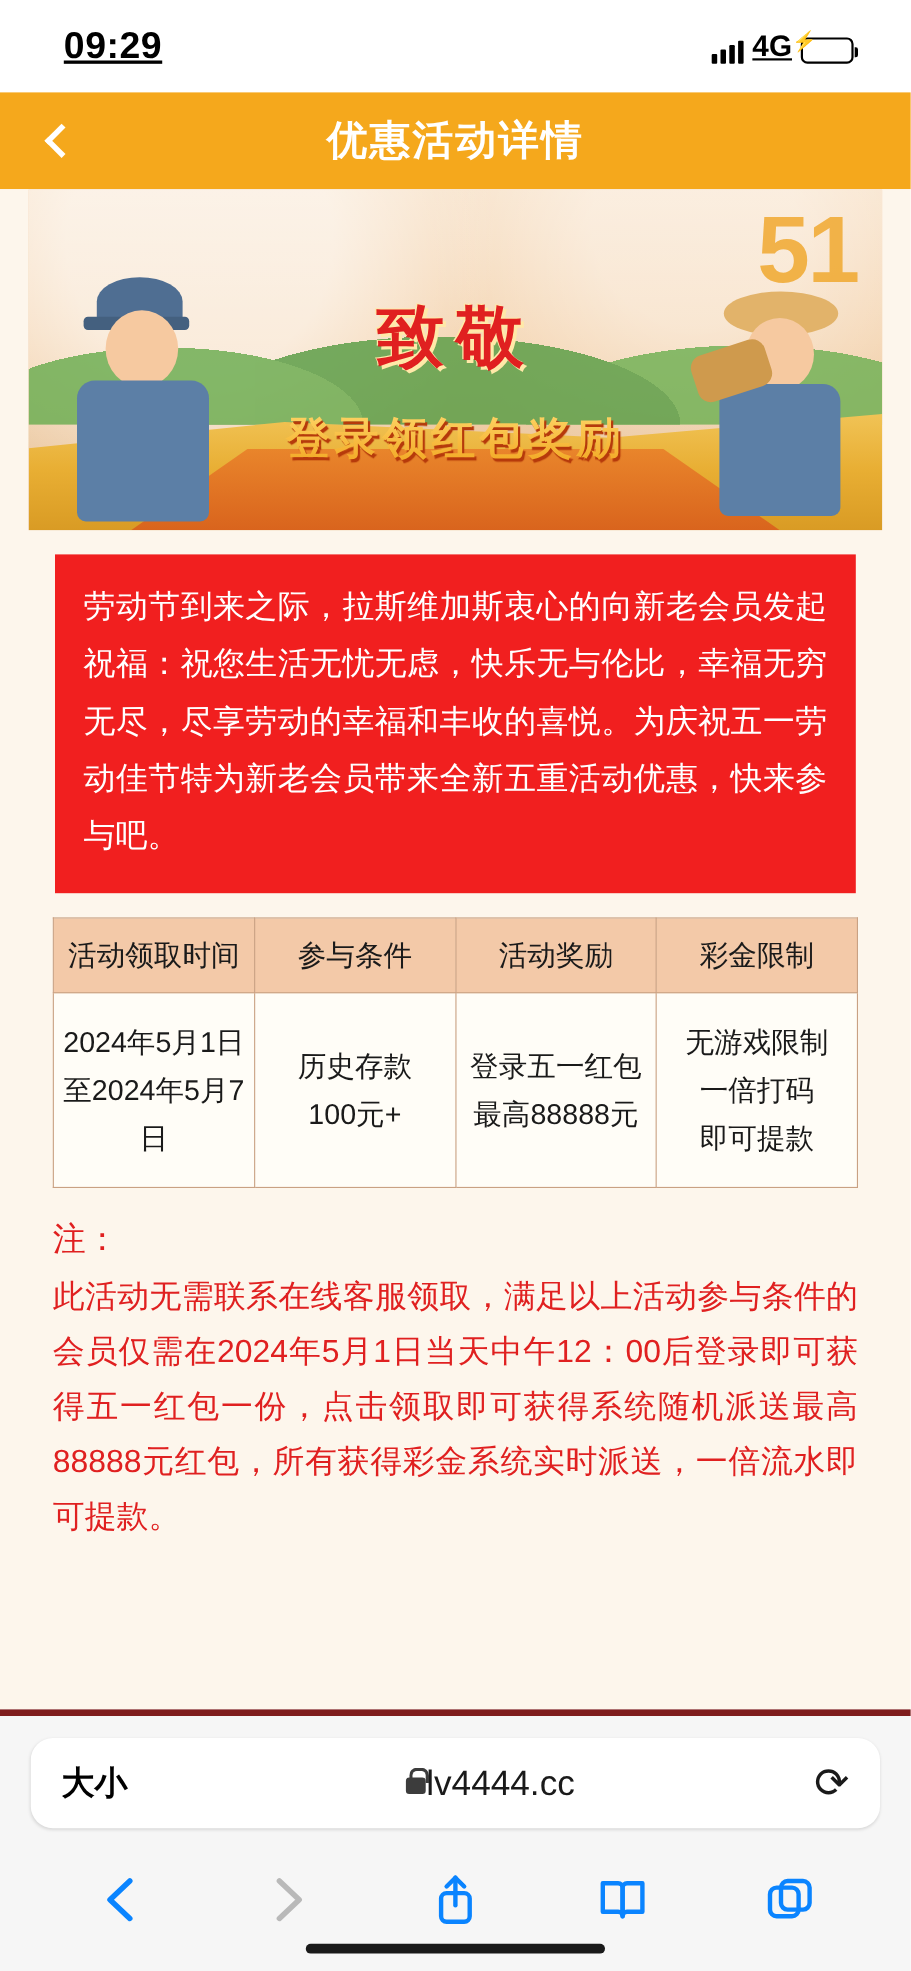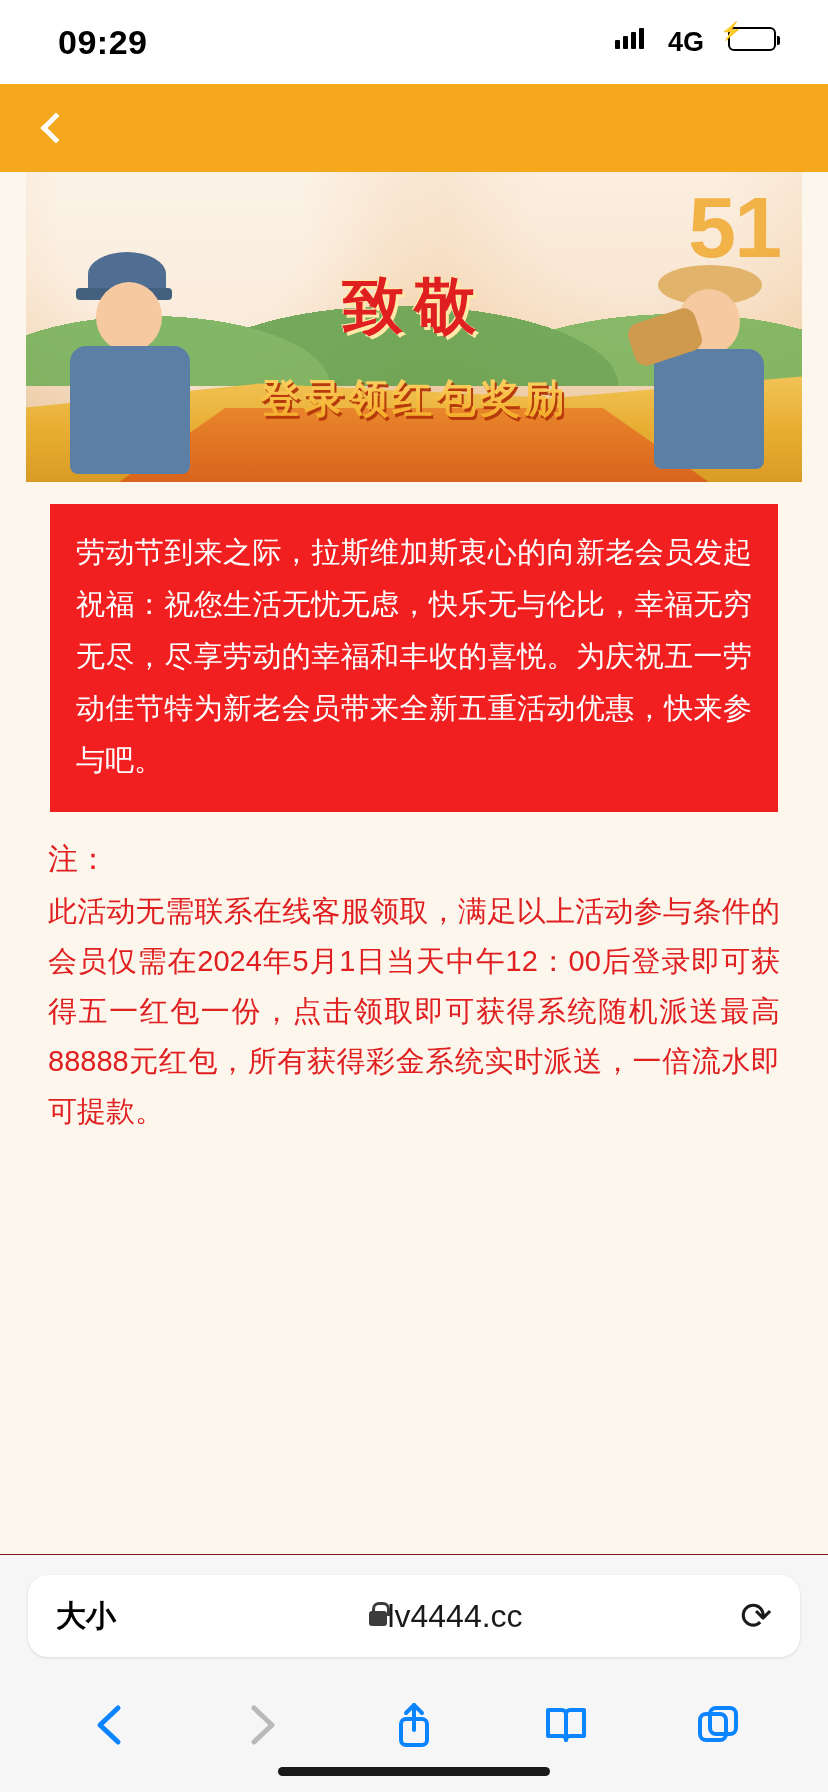--- a/index.html
+++ b/index.html
@@ -21,31 +21,32 @@
 
   
   .statusbar {
     height: 84px;
     flex: 0 0 84px;
     background: #ffffff;
     display: flex;
     align-items: center;
     justify-content: space-between;
     padding: 0 52px 0 58px;
+    text-decoration: underline;
   }
   .status-time {
     font-size: 34px;
     font-weight: bold;
     color: #000;
     letter-spacing: 0.5px;
   }
   .status-right {
     display: flex;
-    align-items: flex-start;
-    gap: 24px;
+    align-items: flex-end;
+    gap: 8px;
   }
   .signal-dots {
     display: flex;
     align-items: flex-end;
     gap: 3px;
     height: 22px;
   }
   .signal-dots i {
     display: block;
     width: 5px;
@@ -303,21 +304,21 @@
     color: #e02020;
     font-size: 29px;
     line-height: 50px;
     text-align: justify;
   }
 
   
   .safari {
     flex: 0 0 238px;
     background: #f6f6f6;
-    border-top: 1px solid #7f1d1d;
+    border-top: 6px solid #7f1d1d;
     position: relative;
     display: flex;
     flex-direction: column;
     justify-content: flex-start;
   }
   .urlbar {
     margin: 20px 28px 0 28px;
     height: 82px;
     background: #ffffff;
     border-radius: 20px;
@@ -410,20 +411,21 @@
       <span class="battery">
         <span class="battery-fill"><span class="bolt">⚡</span></span>
       </span>
     </div>
   </div>
 
   <div class="appbar">
     <div class="back-btn">
       <span class="back-chevron"></span>
     </div>
+    <div class="appbar-title">优惠活动详情</div>
   </div>
 
   <div class="content">
 
     <div class="banner">
       <div class="banner-sky"></div>
       <div class="banner-hills"></div>
       <div class="banner-field"></div>
       <div class="banner-road"></div>
 
@@ -442,20 +444,43 @@
 
       <div class="banner-51">51</div>
       <div class="banner-title2">致敬</div>
       <div class="banner-title3">登录领红包奖励</div>
     </div>
 
     <div class="greeting">劳动节到来之际，拉斯维加斯衷心的向新老会员发起祝福：祝您生活无忧无虑，快乐无与伦比，幸福无穷无尽，尽享劳动的幸福和丰收的喜悦。为庆祝五一劳动佳节特为新老会员带来全新五重活动优惠，快来参与吧。</div>
 
 
 
+    <table class="promo">
+      <thead>
+        <tr>
+          <th>活动领取时间</th>
+          <th>参与条件</th>
+          <th>活动奖励</th>
+          <th>彩金限制</th>
+        </tr>
+      </thead>
+      <tbody>
+        <tr>
+          <td style="white-space:pre-line">2024年5月1日
+至2024年5月7日</td>
+          <td style="white-space:pre-line">历史存款
+100元+</td>
+          <td style="white-space:pre-line">登录五一红包
+最高88888元</td>
+          <td style="white-space:pre-line">无游戏限制
+一倍打码
+即可提款</td>
+        </tr>
+      </tbody>
+    </table>
 
     <div class="note-title">注：</div>
     <div class="note-body">此活动无需联系在线客服领取，满足以上活动参与条件的会员仅需在2024年5月1日当天中午12：00后登录即可获得五一红包一份，点击领取即可获得系统随机派送最高88888元红包，所有获得彩金系统实时派送，一倍流水即可提款。</div>
 
   </div>
 
   <div class="safari">
     <div class="urlbar">
       <span class="url-size">大小</span>
       <span class="url-center">

